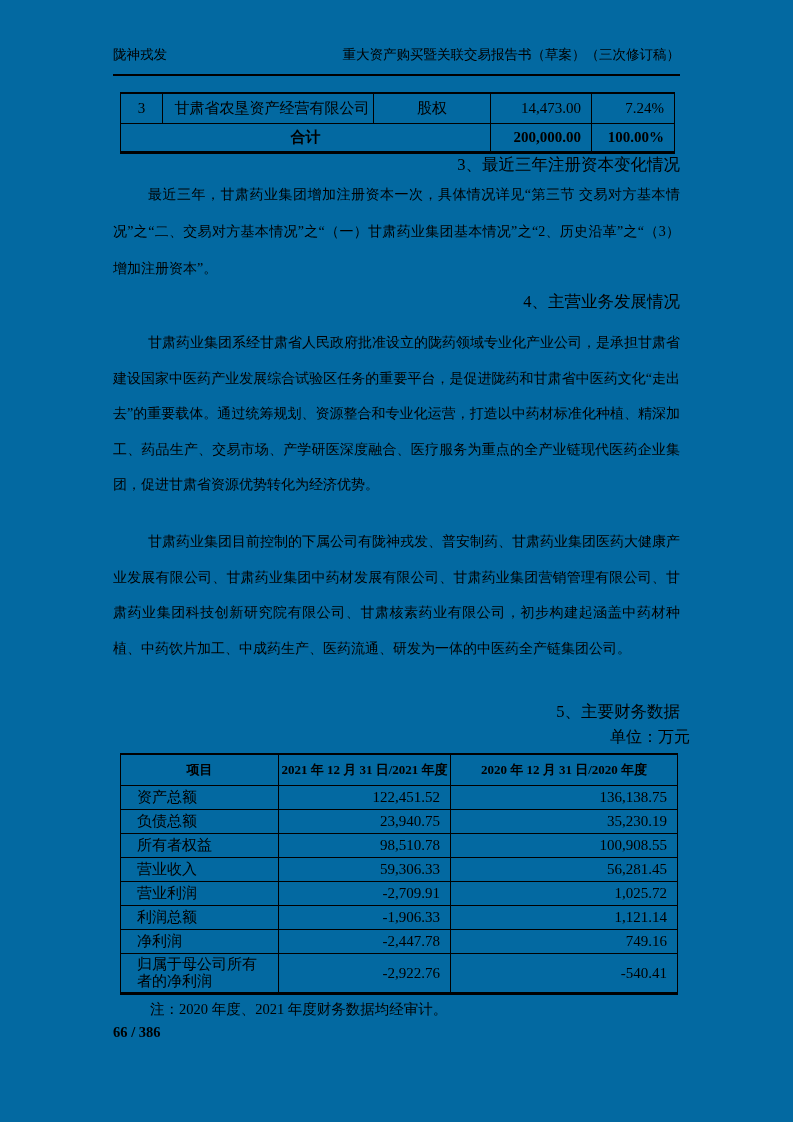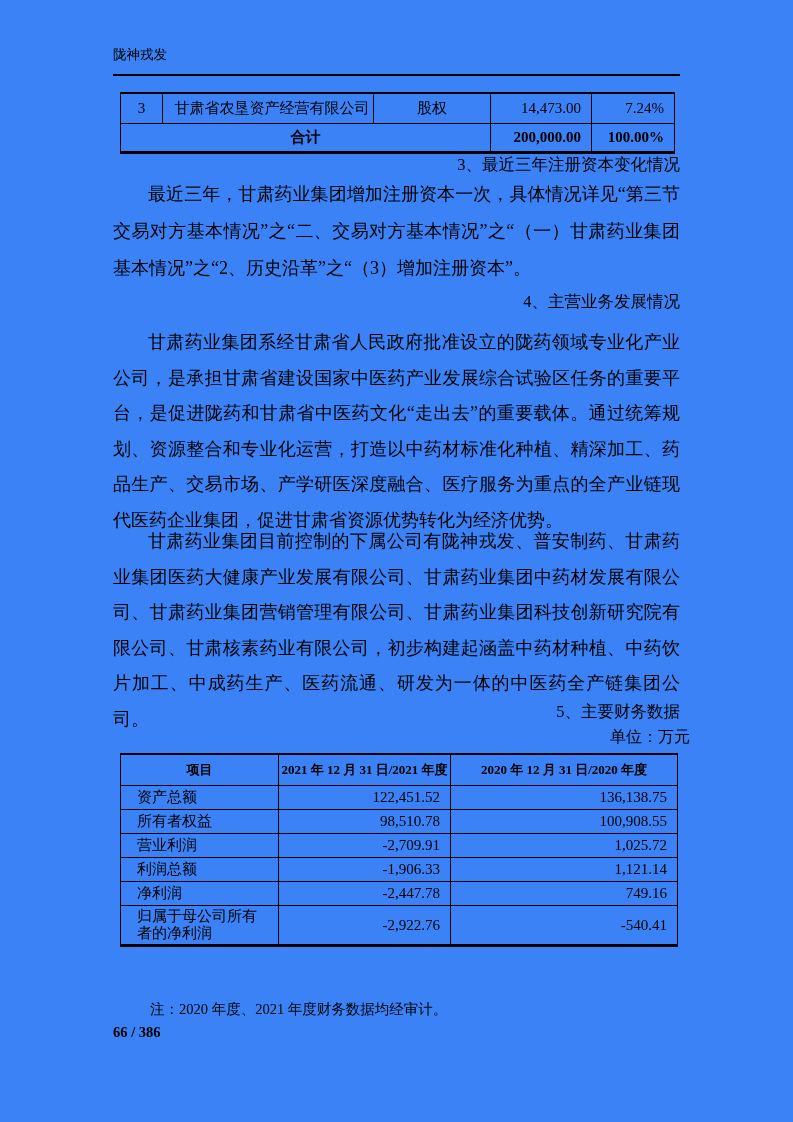--- a/index.html
+++ b/index.html
@@ -1,17 +1,17 @@
 <!DOCTYPE html>
 <html><head>
 <meta charset="utf-8">
 <style>
   html,body { margin:0; padding:0; background:#ffffff; }
   .page {
-    position:relative; width:793px; height:1122px; background:#3b82f6;
+    position:relative; width:793px; height:1122px; background:#0369a1;
     font-family:"Liberation Serif","DejaVu Serif",serif; color:#000;
     overflow:hidden; margin:0 auto;
   }
   .abs { position:absolute; }
 
   
   .doc-header {
     top:46px; left:113px; width:567px;
     display:flex; justify-content:space-between; align-items:flex-end;
     font-size:13.5px; padding-bottom:10px; border-bottom:2px solid #000;
@@ -24,21 +24,21 @@
   .equity-table td { border:1px solid #000; padding:0; overflow:hidden; white-space:nowrap; }
   .equity-table tr.r1 td { height:29px; }
   .equity-table tr.r2 td { height:27px; font-weight:bold; }
   td.c-center { text-align:center; }
   td.c-left   { text-align:center; padding-left:8px; }
   td.c-right  { text-align:right; padding-right:10px;padding-left:7px; }
 
   
   .heading { left:113px; width:567px; font-size:16.5px; padding-left:38px; box-sizing:border-box;text-align:right; }
   .para {
-    left:113px; width:567px; font-size:18px; text-align:justify;
+    left:113px; width:567px; font-size:14px; text-align:justify;
     text-indent:35px; line-height:35.5px;
   }
   #s3-para { line-height:37px; }
 
   .unit-line { top:727px; left:113px; width:577px; text-align:right; font-size:16px; }
 
   
   .fin-table { top:753px; left:120px; }
   .fin-table table { border-collapse:collapse; table-layout:fixed; width:557px; font-size:15px; }
   .fin-table table { border-top:2.5px solid #000; border-bottom:3px solid #000; }
@@ -52,20 +52,21 @@
   .note-line { top:1000px; left:113px; width:567px; font-size:14.5px; padding-left:37px; box-sizing:border-box; }
   .page-number { top:1024px; left:113px; width:562px; font-weight:bold; font-size:14.5px; }
 </style>
 </head>
 <body>
 
 <div class="page">
 
   <div class="abs doc-header">
     <span>陇神戎发</span>
+    <span>重大资产购买暨关联交易报告书（草案）（三次修订稿）</span>
   </div>
 
   <div class="abs equity-table">
     <table>
       <colgroup>
         <col style="width:42px">
           <col style="width:211px">
           <col style="width:117px">
         <col style="width:101px">
           <col style="width:83px">
@@ -111,23 +112,33 @@
           <th>2020 年 12 月 31 日/2020 年度</th>
         </tr>
       </thead>
       <tbody>
         <tr>
           <td class="label">资产总额</td>
           <td class="num">122,451.52</td>
           <td class="num">136,138.75</td>
         </tr>
         <tr>
+          <td class="label">负债总额</td>
+          <td class="num">23,940.75</td>
+          <td class="num">35,230.19</td>
+        </tr>
+        <tr>
           <td class="label">所有者权益</td>
           <td class="num">98,510.78</td>
           <td class="num">100,908.55</td>
+        </tr>
+        <tr>
+          <td class="label">营业收入</td>
+          <td class="num">59,306.33</td>
+          <td class="num">56,281.45</td>
         </tr>
         <tr>
           <td class="label">营业利润</td>
           <td class="num">-2,709.91</td>
           <td class="num">1,025.72</td>
         </tr>
         <tr>
           <td class="label">利润总额</td>
           <td class="num">-1,906.33</td>
           <td class="num">1,121.14</td>

